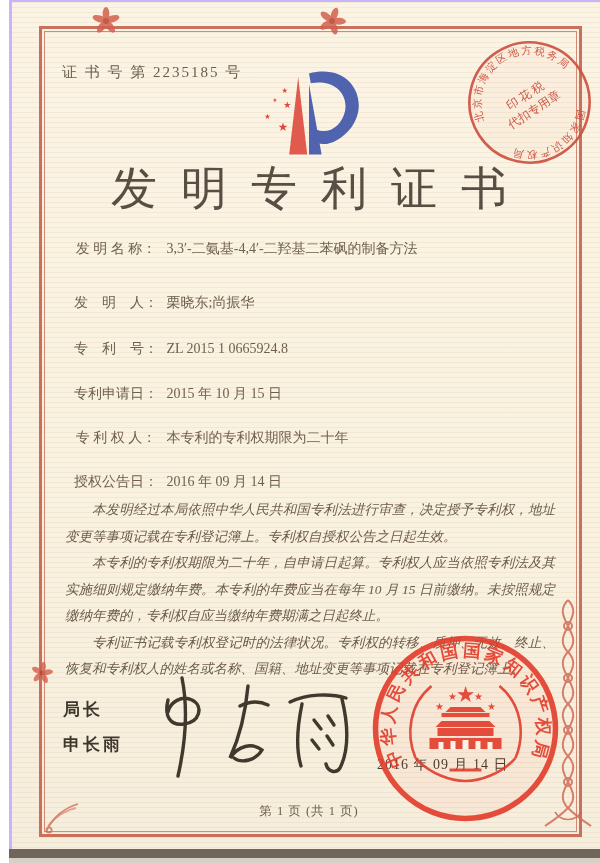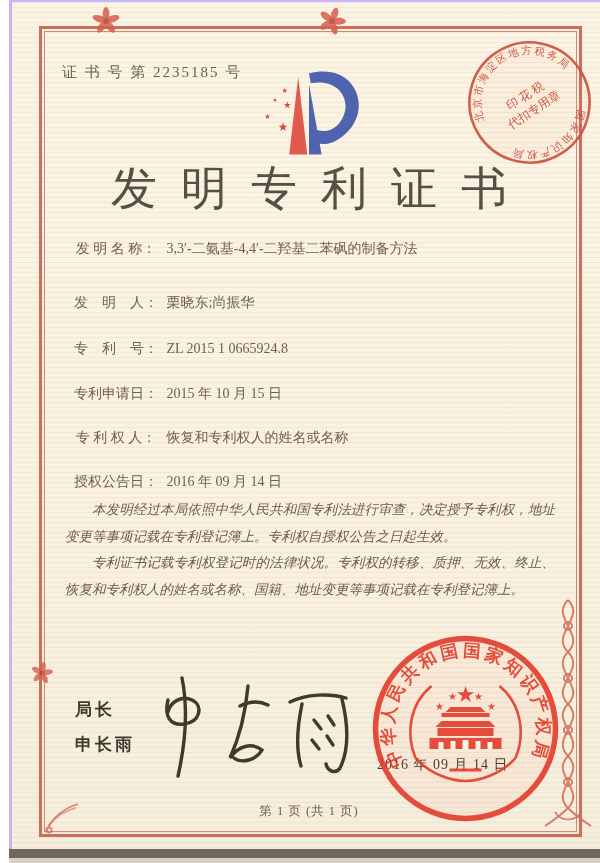--- a/index.html
+++ b/index.html
@@ -17,21 +17,21 @@
   .cert-no{position:absolute;left:53px;top:63px;font-size:15px;letter-spacing:2px;color:#6a5d4c;}
   .logo{position:absolute;left:237px;top:66px;width:126px;height:94px;}
   .title{position:absolute;left:0;top:158px;width:100%;text-align:center;font-size:46px;
     letter-spacing:24px;text-indent:24px;color:#584e43;font-weight:500;}
   .fields{position:absolute;left:60px;top:240px;width:485px;}
   .frow{position:absolute;left:0;font-size:14px;color:#6f604d;white-space:nowrap;text-align:center;}
   .frow .lbl{display:inline-block;width:94px;}
   .f0{top:0px;}.f1{top:54px;}.f2{top:100px;}.f3{top:145px;}.f4{top:189px;}.f5{top:233px;}
   .bodytext{position:absolute;left:56px;top:497px;width:490px;color:#6b5b49;}
   .bodytext p{margin:0;font-size:13.5px;line-height:26.5px;text-indent:2em;text-align:justify;font-style:italic;}
-  .signer{position:absolute;left:66px;top:698px;font-family:Liberation Serif, serif;
+  .signer{position:absolute;left:54px;top:698px;font-family:Liberation Serif, serif;
     font-size:17px;font-weight:600;letter-spacing:3px;color:#3f362c;}
   .signer .line2{margin-top:12px;text-align:right;}
   .signature{position:absolute;left:135px;top:672px;width:225px;height:108px;z-index:3;}
   .seal{position:absolute;left:354px;top:626px;width:205px;height:205px;z-index:2;opacity:0.9;}
   .seal-date{position:absolute;left:368px;top:756px;font-size:14px;color:#4a3c2e;z-index:1;letter-spacing:1px;}
   .footer{position:absolute;left:0;top:803px;width:100%;text-align:center;font-size:12.5px;color:#6b5c4a;letter-spacing:1px;}
   .tax-stamp{position:absolute;left:448px;top:30px;width:145px;height:145px;z-index:2;opacity:0.92;}
   .ornament{position:absolute;z-index:1;}
   .orn-top1{left:82px;top:6px;}
   .orn-top2{left:308px;top:6px;}
@@ -130,30 +130,31 @@
     <div class="frow f2">
       <span class="lbl">专　利　号：</span>
       <span class="val">ZL 2015 1 0665924.8</span>
     </div>
     <div class="frow f3">
       <span class="lbl">专利申请日：</span>
       <span class="val">2015 年 10 月 15 日</span>
     </div>
     <div class="frow f4">
       <span class="lbl">专 利 权 人：</span>
-      <span class="val">恢复和专利权人的姓名或名称</span>
+      <span class="val">本专利的专利权期限为二十年</span>
     </div>
     <div class="frow f5">
       <span class="lbl">授权公告日：</span>
       <span class="val">2016 年 09 月 14 日</span>
     </div>
   </div>
 
   <div class="bodytext">
     <p>本发明经过本局依照中华人民共和国专利法进行审查，决定授予专利权，地址变更等事项记载在专利登记簿上。专利权自授权公告之日起生效。</p>
+    <p>本专利的专利权期限为二十年，自申请日起算。专利权人应当依照专利法及其实施细则规定缴纳年费。本专利的年费应当在每年 10 月 15 日前缴纳。未按照规定缴纳年费的，专利权自应当缴纳年费期满之日起终止。</p>
     <p>专利证书记载专利权登记时的法律状况。专利权的转移、质押、无效、终止、恢复和专利权人的姓名或名称、国籍、地址变更等事项记载在专利登记簿上。</p>
   </div>
 
   <div class="signer">
     <div>局长</div>
     <div class="line2">申长雨</div>
   </div>
 
   <svg class="signature" viewBox="0 0 225 108">
     <g stroke="#2e251c" stroke-width="3.4" fill="none" stroke-linecap="round" opacity="0.9">

